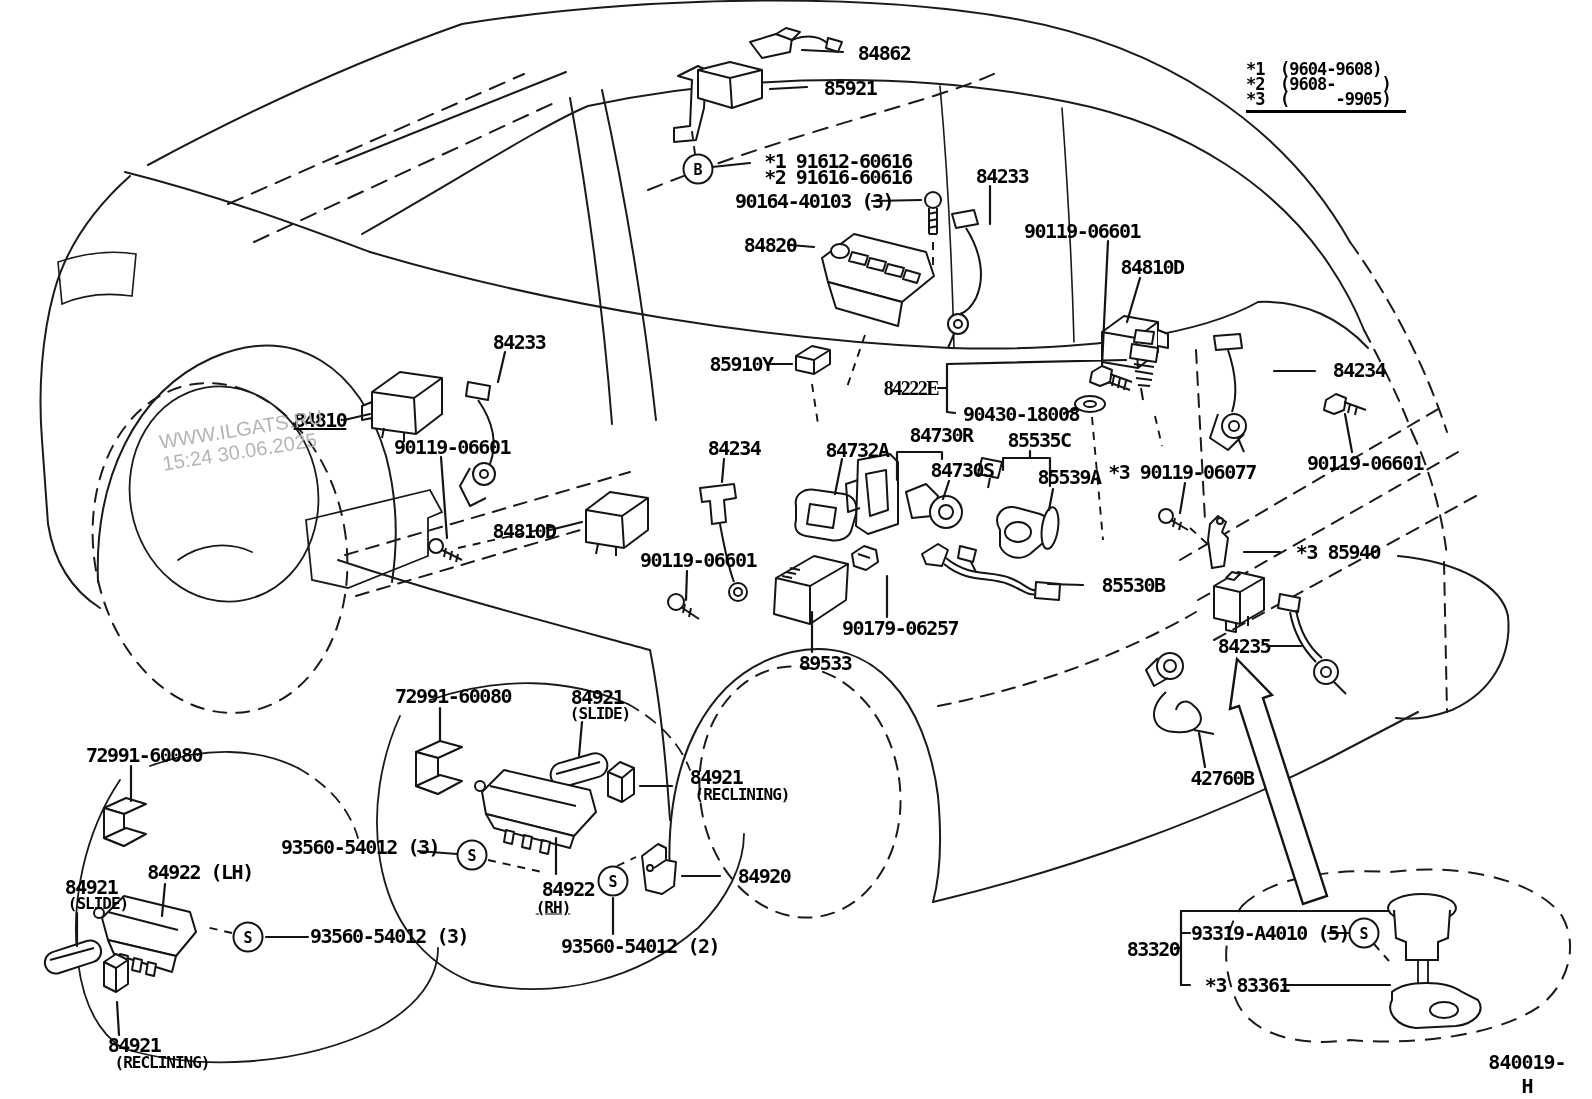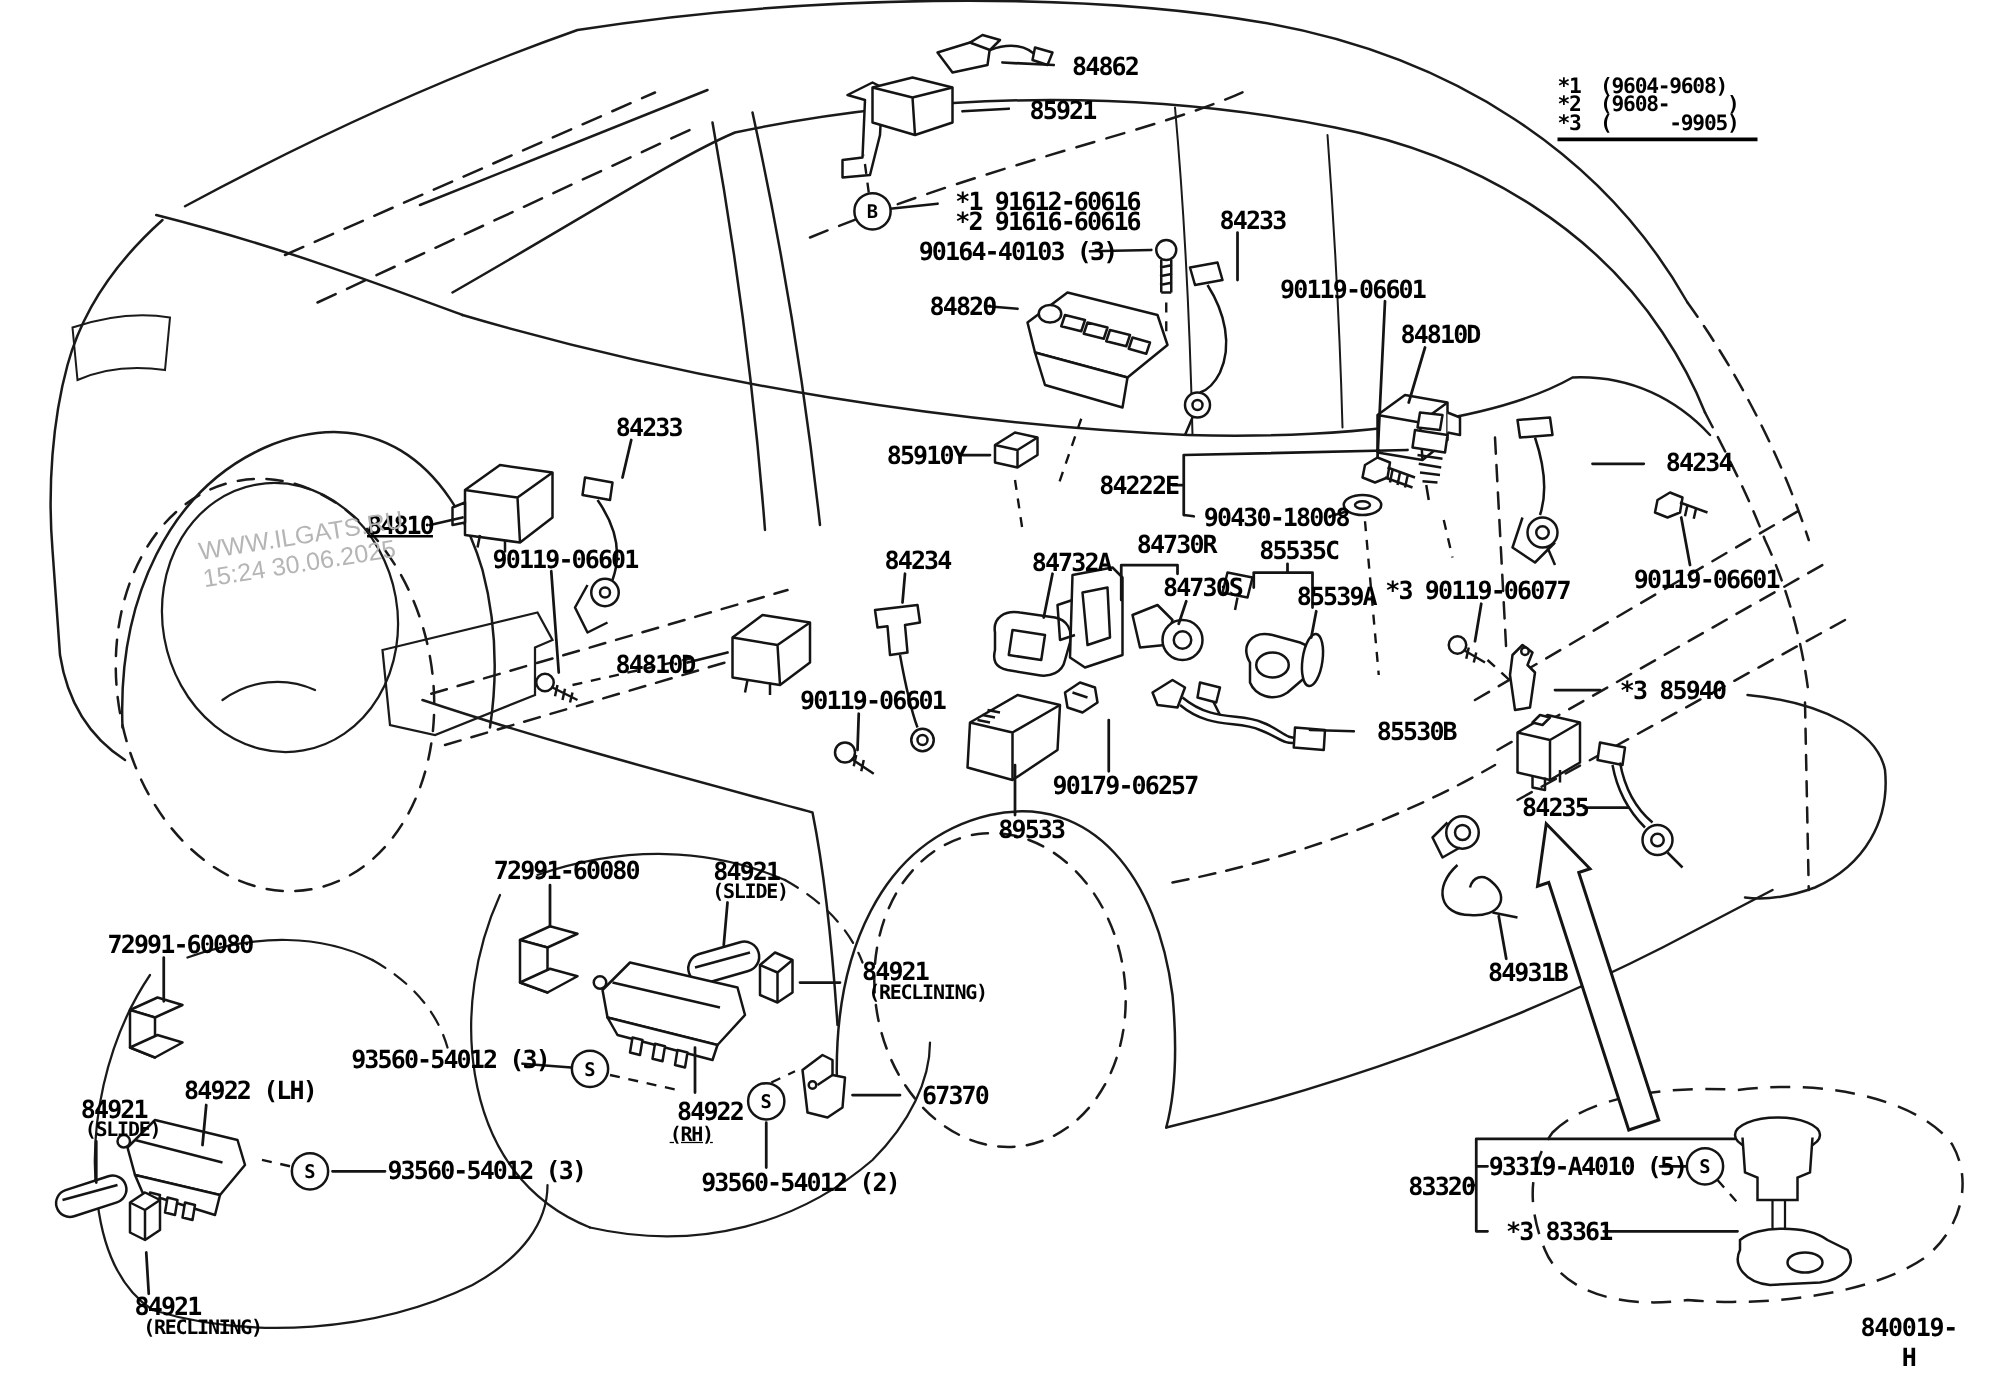--- a/index.html
+++ b/index.html
@@ -392,21 +392,21 @@
       <span class="lbl" style="left: 802px; top: 201px;">90164-40103 (3)</span>
       <span class="lbl" style="left: 990px; top: 176px;">84233</span>
       <span class="lbl" style="left: 758px; top: 245px;">84820</span>
       <span class="lbl" style="left: 1070px; top: 231px;">90119-06601</span>
       <span class="lbl" style="left: 1140px; top: 267px;">84810D</span>
       <span class="lbl" style="left: 308px; top: 420px; text-decoration: underline;">84810</span>
       <span class="lbl" style="left: 507px; top: 342px;">84233</span>
       <span class="lbl" style="left: 440px; top: 447px;">90119-06601</span>
       <span class="lbl" style="left: 512px; top: 531px;">84810D</span>
       <span class="lbl" style="left: 729px; top: 364px;">85910Y</span>
-      <span class="lbl" style="left: 899px; top: 388px;">84222E</span>
+      <span class="lbl" style="left: 899px; top: 388px; font-family: Liberation Serif, serif;">84222E</span>
       <span class="lbl" style="left: 1009px; top: 414px;">90430-18008</span>
       <span class="lbl" style="left: 929px; top: 435px;">84730R</span>
       <span class="lbl" style="left: 950px; top: 470px;">84730S</span>
       <span class="lbl" style="left: 1027px; top: 440px;">85535C</span>
       <span class="lbl" style="left: 1057px; top: 477px;">85539A</span>
       <span class="lbl" style="left: 1170px; top: 472px;">*3 90119-06077</span>
       <span class="lbl" style="left: 1347px; top: 370px;">84234</span>
       <span class="lbl" style="left: 1353px; top: 463px;">90119-06601</span>
       <span class="lbl" style="left: 1121px; top: 585px;">85530B</span>
       <span class="lbl" style="left: 1326px; top: 552px;">*3 85940</span>
@@ -417,30 +417,30 @@
       <span class="lbl" style="left: 722px; top: 448px;">84234</span>
       <span class="lbl" style="left: 845px; top: 450px;">84732A</span>
       <span class="lbl" style="left: 132px; top: 755px;">72991-60080</span>
       <span class="lbl" style="left: 441px; top: 696px;">72991-60080</span>
       <span class="lbl" style="left: 585px; top: 697px;">84921</span>
       <span class="lbl sm" style="left: 588px; top: 713px;">(SLIDE)</span>
       <span class="lbl" style="left: 704px; top: 777px;">84921</span>
       <span class="lbl sm" style="left: 730px; top: 794px;">(RECLINING)</span>
       <span class="lbl" style="left: 556px; top: 889px;">84922</span>
       <span class="lbl sm" style="left: 541px; top: 907px; text-decoration: underline;">(RH)</span>
-      <span class="lbl" style="left: 752px; top: 876px;">67370</span>
+      <span class="lbl" style="left: 752px; top: 876px;">84920</span>
       <span class="lbl" style="left: 348px; top: 847px;">93560-54012 (3)</span>
       <span class="lbl" style="left: 377px; top: 936px;">93560-54012 (3)</span>
       <span class="lbl" style="left: 628px; top: 946px;">93560-54012 (2)</span>
       <span class="lbl" style="left: 79px; top: 887px;">84921</span>
       <span class="lbl sm" style="left: 86px; top: 903px;">(SLIDE)</span>
       <span class="lbl" style="left: 188px; top: 872px;">84922 (LH)</span>
       <span class="lbl" style="left: 122px; top: 1045px;">84921</span>
       <span class="lbl sm" style="left: 150px; top: 1062px;">(RECLINING)</span>
-      <span class="lbl" style="left: 1210px; top: 778px;">84931B</span>
+      <span class="lbl" style="left: 1210px; top: 778px;">42760B</span>
       <span class="lbl" style="left: 1141px; top: 949px;">83320</span>
       <span class="lbl" style="left: 1258px; top: 933px;">93319-A4010 (5)</span>
       <span class="lbl" style="left: 1235px; top: 985px;">*3 83361</span>
     </div>
 
   <div id="diagram-code">840019-H</div>
 <div class="marker" style="left: 698px; top: 169px;">B</div>
     <div class="marker" style="left: 472px; top: 855px;">S</div>
     <div class="marker" style="left: 613px; top: 881px;">S</div>
     <div class="marker" style="left: 248px; top: 937px;">S</div>

